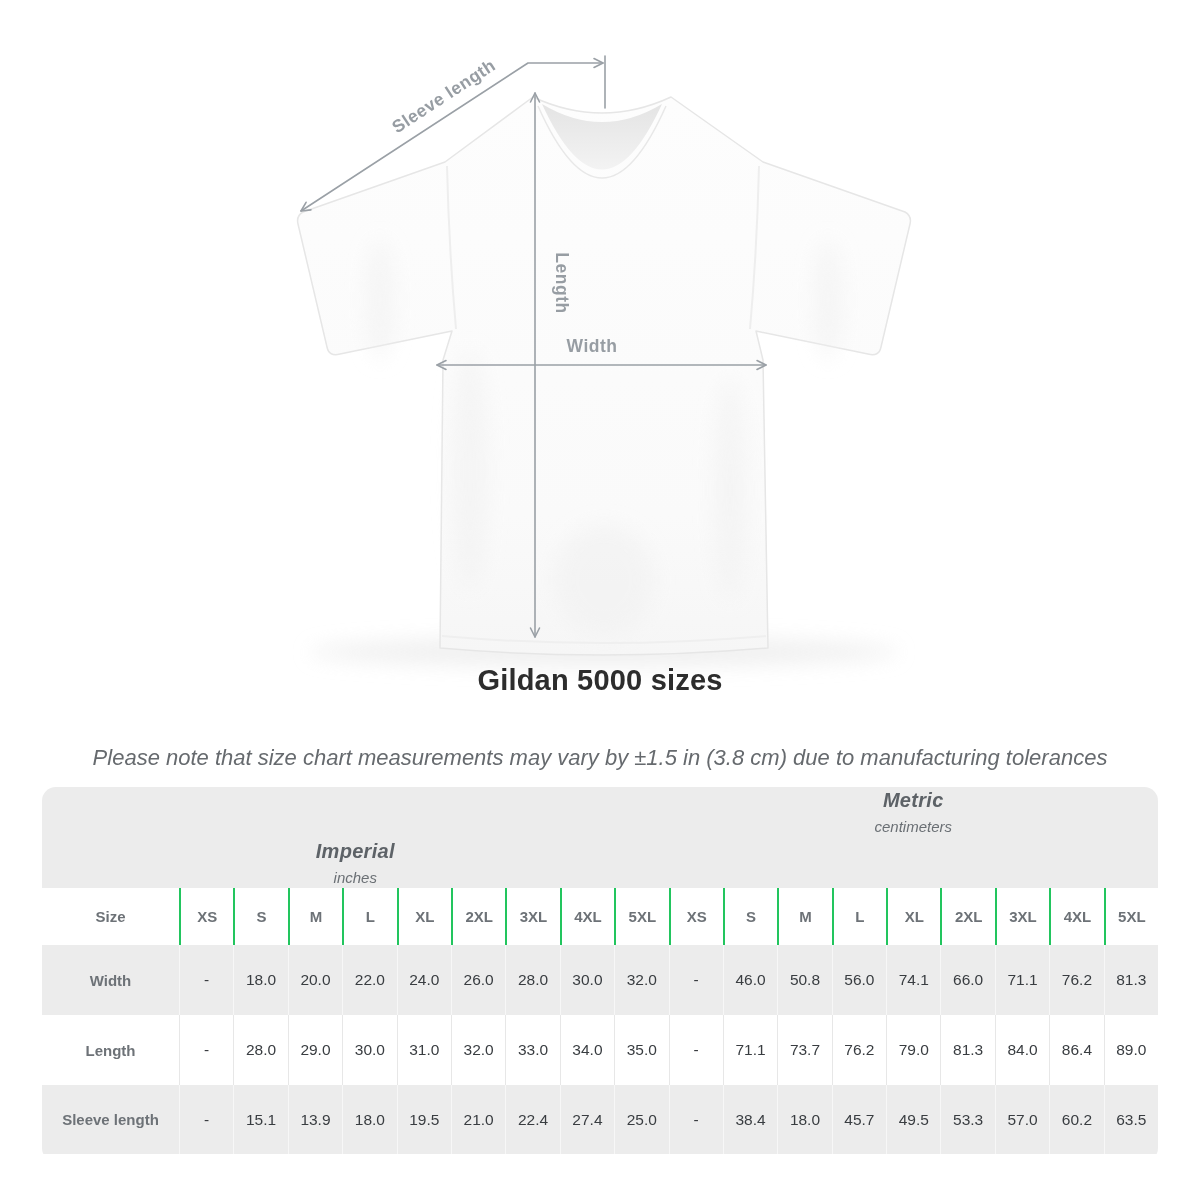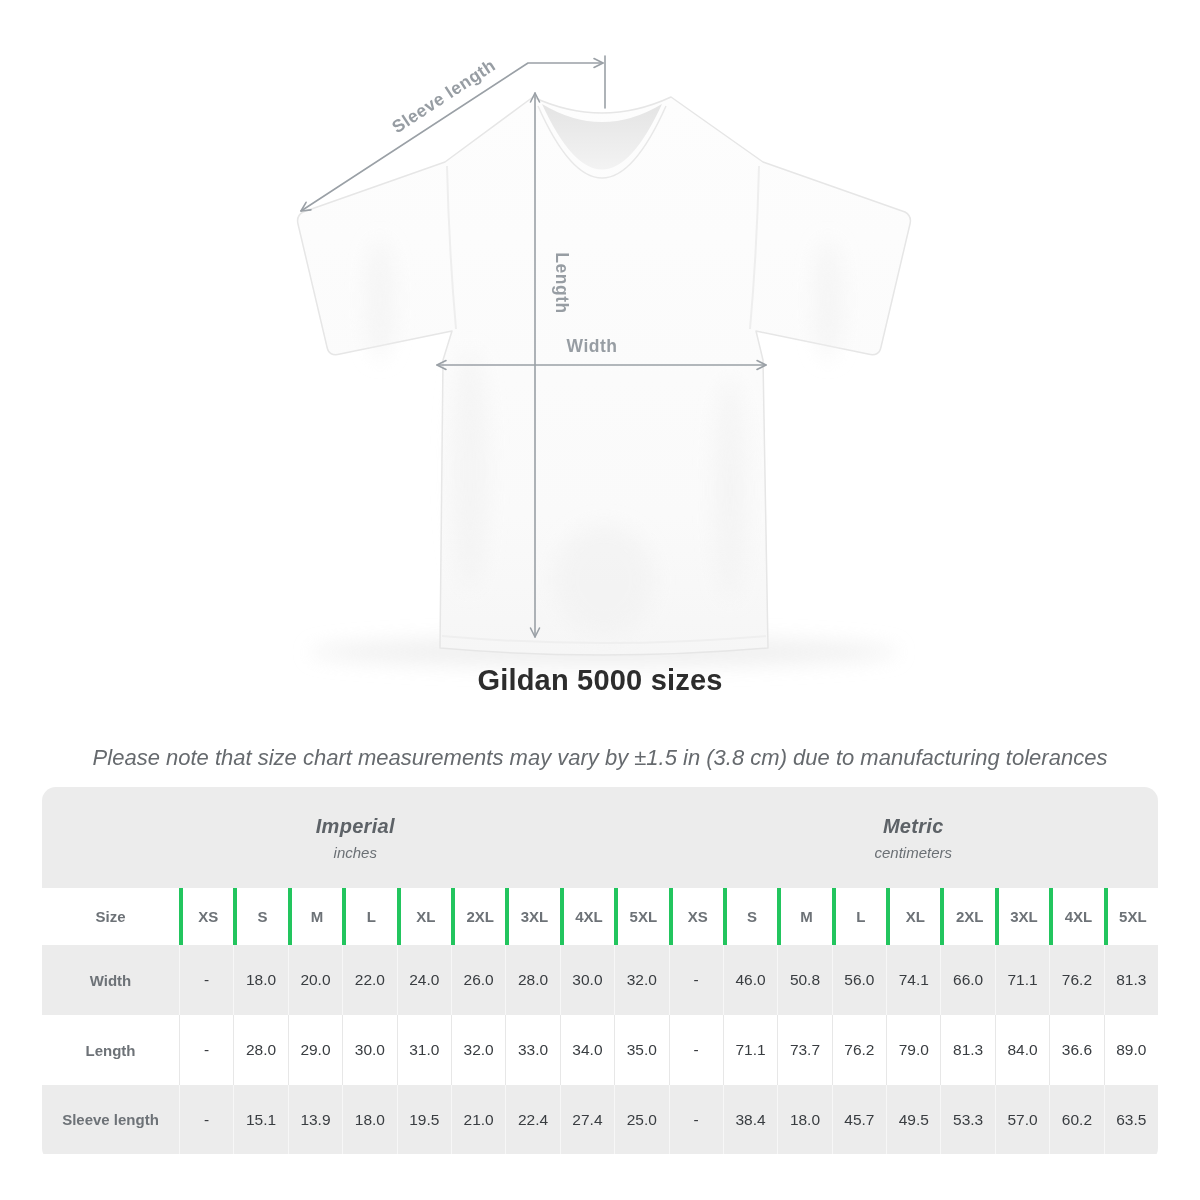--- a/index.html
+++ b/index.html
@@ -32,21 +32,21 @@
   .head-metric{grid-column:11 / span 9;}
   .head-title{font-size:20px;font-weight:bold;font-style:italic;color:#5d6267;letter-spacing:.3px;}
   .head-unit{font-size:15px;font-style:italic;color:#6a6f74;}
   .t-row{display:grid;grid-template-columns:137px repeat(18,1fr);}
   .size-row{height:57px;background:#ffffff;}
   .data-row{height:70px;}
   .data-row:last-child{height:69px;}
   .data-row.gray{background:#ececec;}
   .data-row.white{background:#ffffff;}
   .cell{display:flex;align-items:center;justify-content:center;font-size:15px;line-height:1;}
-  .size-row .cell + .cell{border-left:4px solid #22c55e;}
+  .size-row .cell + .cell{border-left:2px solid #22c55e;}
   .data-row.white .cell + .cell{border-left:1px solid #e7e7e7;}
   .data-row.gray .cell + .cell{border-left:1px solid #f7f7f7;}
   .row-label,.size-cell{font-weight:bold;color:#6d7277;}
   .val{color:#393d41;font-size:15.5px;}
 </style>
 </head>
 <body>
 
 <svg class="diagram" viewBox="0 0 1200 690" xmlns="http://www.w3.org/2000/svg">
   <defs>
@@ -121,27 +121,27 @@
     <text transform="translate(556,283) rotate(90)" text-anchor="middle">Length</text>
     <text x="592" y="352" text-anchor="middle">Width</text>
   </g>
 </svg>
 
 <div class="chart-title">Gildan 5000 sizes</div>
 <div class="chart-subtitle">Please note that size chart measurements may vary by ±1.5 in (3.8 cm) due to manufacturing tolerances</div>
 
 <div class="size-table">
   <div class="t-head">
+    <div class="head-group head-metric">
+      <div class="head-title">Metric</div>
+      <div class="head-unit">centimeters</div>
+    </div>
     <div class="head-group head-imperial">
       <div class="head-title">Imperial</div>
       <div class="head-unit">inches</div>
-    </div>
-    <div class="head-group head-metric">
-      <div class="head-title">Metric</div>
-      <div class="head-unit">centimeters</div>
     </div>
   </div>
 
   <div class="t-row size-row">
     <div class="cell row-label">Size</div>
 
   <div class="cell size-cell">XS</div>
       <div class="cell size-cell">S</div>
       <div class="cell size-cell">M</div>
       <div class="cell size-cell">L</div>
@@ -195,21 +195,21 @@
         <div class="cell val">33.0</div>
         <div class="cell val">34.0</div>
         <div class="cell val">35.0</div>
         <div class="cell val">-</div>
         <div class="cell val">71.1</div>
         <div class="cell val">73.7</div>
         <div class="cell val">76.2</div>
         <div class="cell val">79.0</div>
         <div class="cell val">81.3</div>
         <div class="cell val">84.0</div>
-        <div class="cell val">36.6</div>
+        <div class="cell val">86.4</div>
         <div class="cell val">89.0</div>
       </div>
       <div class="t-row data-row gray">
         <div class="cell row-label">Sleeve length</div>
         <div class="cell val">-</div>
         <div class="cell val">15.1</div>
         <div class="cell val">13.9</div>
         <div class="cell val">18.0</div>
         <div class="cell val">19.5</div>
         <div class="cell val">21.0</div>

